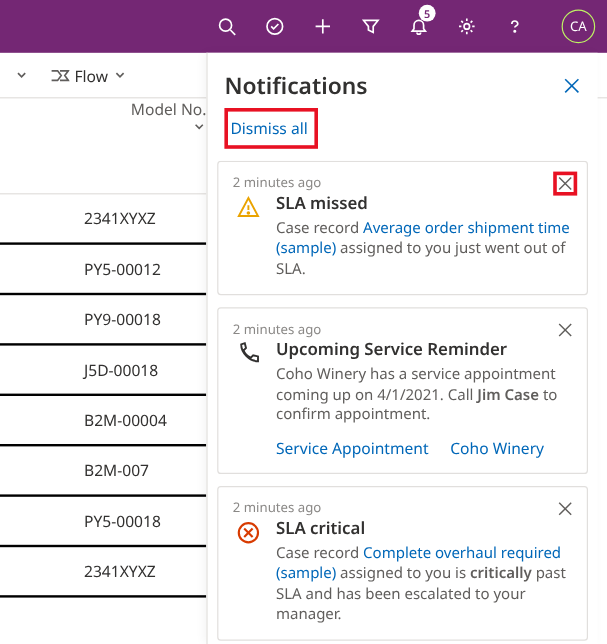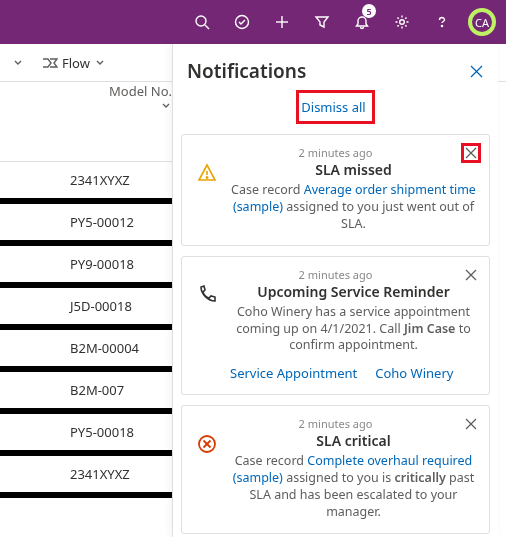--- a/index.html
+++ b/index.html
@@ -33,23 +33,23 @@
   .badge {
     position: absolute;
     top: 4px; right: 6px;
     background: #fff; color: #742774;
     width: 14px; height: 14px; border-radius: 50%;
     font-size: 9px; font-weight: 600;
     display: flex; align-items: center; justify-content: center;
   }
   .avatar {
     width: 28px; height: 28px; border-radius: 50%;
-    border: 4px solid #bef264;
+    border: 1px solid #bef264;
     display: flex; align-items: center; justify-content: center;
-    font-size: 11px; margin-left: 6px;
+    font-size: 11px; margin-left: 19px;
   }
   
   .toolbar {
     height: 38px;
     display: flex;
     align-items: center;
     gap: 10px;
     padding: 0 8px;
     border-bottom: 1px solid #e1dfdd;
     color: #323130;
@@ -65,35 +65,34 @@
   .grid-header {
     height: 80px;
     display: flex; align-items: flex-end; padding: 0 0 8px 70px;
     border-bottom: 1px solid #e1dfdd;
     color:#605e5c;
     flex-direction:column;
   }
   .grid-header .chev { margin-left:6px;}
   .grid-row {
     height: 42px;
-    border-bottom: 6px solid #000000;
+    border-bottom: 2px solid #000000;
     display: flex; align-items: center;
     padding-left: 70px;
   }
   
   .panel {
     position: absolute;
     top: 44px;
     left: 172px;
     width: 326px;
     height: 493px;
     background: #fff;
     border-left: 1px solid #e1dfdd;
     box-shadow: -2px 0 8px rgba(0,0,0,.05);
-    text-align: center;
   }
   .panel-head {
     padding: 14px 14px 6px 14px;
     display: flex; justify-content: space-between; align-items: center;
   }
   .panel-head h2 { font-size: 19px; font-weight: 600; }
   .panel-head .close { cursor: pointer; }
   .dismiss-row { padding: 0 14px 10px 14px;}
   .dismiss-all {
     color:#0067b8; cursor:pointer; padding:5px 6px 5px 2px;

